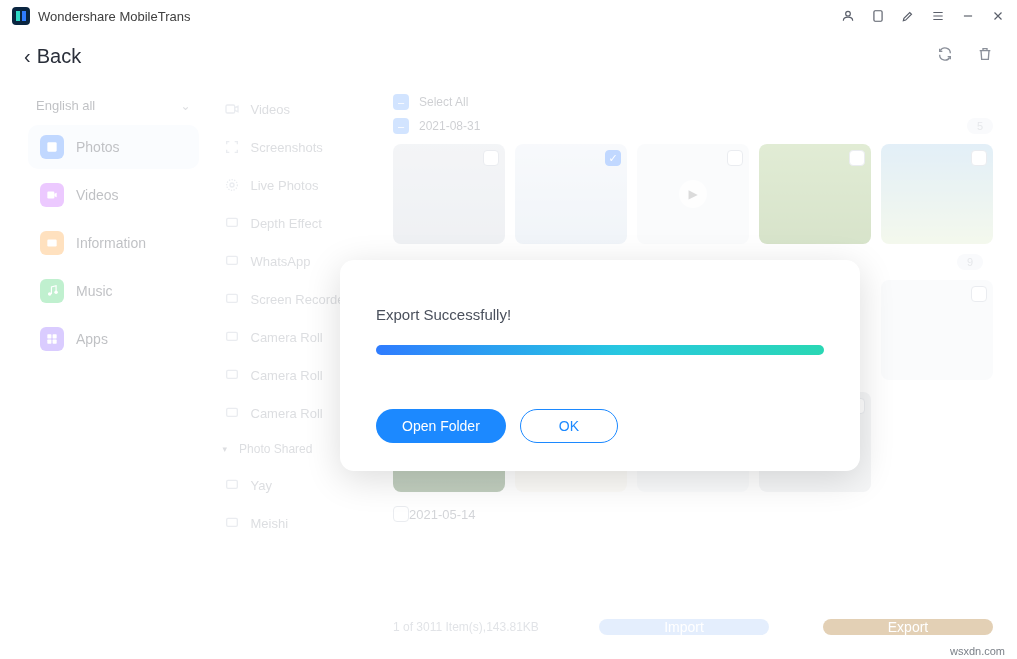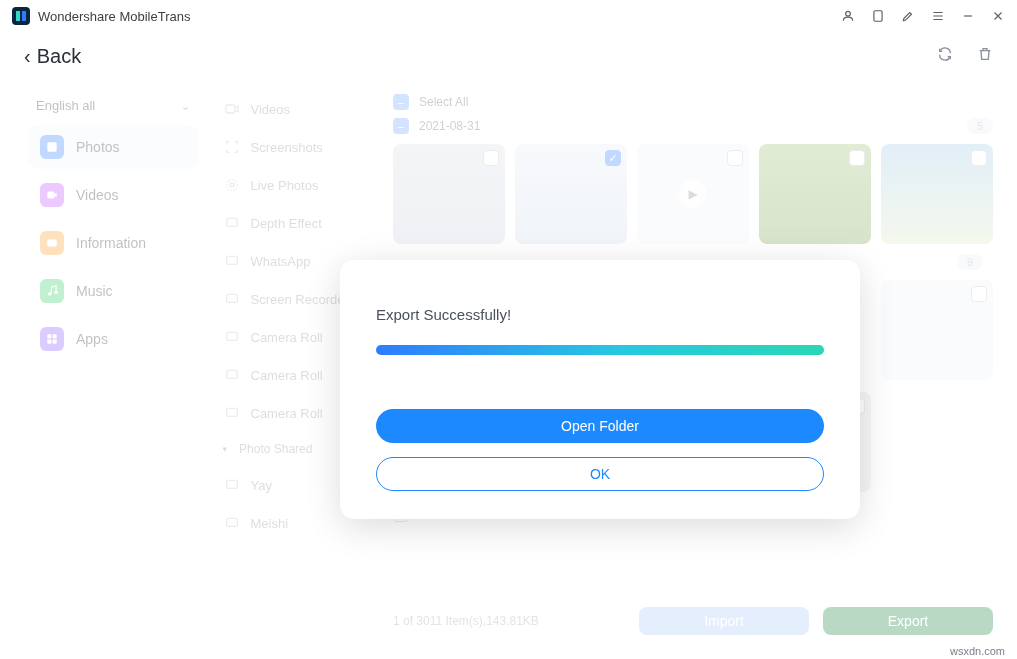--- a/index.html
+++ b/index.html
@@ -43,31 +43,31 @@
 .thumbgrid { display: flex; gap: 10px; padding: 6px; }
 .thumb { width: 112px; height: 100px; border-radius: 8px; background: #cfd6e0; position: relative; }
 .thumb .tchk { position: absolute; top: 6px; right: 6px; width: 16px; height: 16px; border-radius: 4px; border: 1.5px solid #b7bfcc; background: #fff; }
 .thumb .tchk.checked { background: #2f7cff; border-color: #2f7cff; color: #fff; display: flex; align-items: center; justify-content: center; font-size: 11px; }
 .thumb .play { position: absolute; top: 50%; left: 50%; width: 28px; height: 28px; margin: -14px 0 0 -14px; border-radius: 50%; background: rgba(255,255,255,.7); display: flex; align-items: center; justify-content: center; color: #888; font-size: 12px; }
 .datehdr { display: flex; align-items: center; padding: 8px 6px 4px 6px; }
 .datehdr .dchk { width: 16px; height: 16px; border-radius: 4px; border: 1.5px solid #b7bfcc; background: #fff; }
 .datehdr .lbl { font-size: 13px; color: #6b717d; flex: 1; }
 .bottombar { position: absolute; left: 6px; right: 6px; bottom: 6px; display: flex; align-items: center; gap: 14px; }
 .statusline { flex: 1; color: #9aa1ad; font-size: 12px; }
-.bigbtn { flex: 0 0 170px; height: 28px; border-radius: 8px; display: flex; align-items: center; justify-content: center; font-size: 14px; color: #fff; cursor: pointer; }
+.bigbtn { flex: 0 0 170px; height: 16px; border-radius: 8px; display: flex; align-items: center; justify-content: center; font-size: 14px; color: #fff; cursor: pointer; }
 .bigbtn.import { background: #a6c7f7; }
-.bigbtn.export { background: #15803d; }
+.bigbtn.export { background: #a16207; margin-left: 40px; }
 
 
 .fade-overlay { position: absolute; inset: 0; background: rgba(255,255,255,0.7); pointer-events: none; }
 
 .modal { position: absolute; left: 340px; top: 260px; width: 520px; background: #fff; border-radius: 14px; box-shadow: 0 8px 36px rgba(0,0,0,.14); padding: 46px 36px 28px 36px; z-index: 50; }
 .modal .msg { font-size: 15px; color: #4a505c; margin-bottom: 22px; }
 .modal .progress { height: 10px; border-radius: 6px; background: linear-gradient(90deg,#2f7cff 0%, #27c8e0 55%, #2ad7b4 100%); }
-.modal .btns { display: flex; gap: 14px; margin-top: 54px; flex-direction: column; }
+.modal .btns { display: flex; gap: 14px; margin-top: 54px; }
 .modal .mbtn { height: 34px; padding: 0 26px; border-radius: 18px; font-size: 14px; display: flex; align-items: center; justify-content: center; cursor: pointer; }
 .modal .mbtn.primary { background: #1c89ff; color: #fff; }
 .modal .mbtn.outline { background: #fff; border: 1.5px solid #1c89ff; color: #1c89ff; padding: 0 38px; }
 
 
 .bg-person { background: linear-gradient(#d8dce3,#c9cfd9); }
 .bg-flower { background: linear-gradient(#e6ecf4,#cedbe9); }
 .bg-green  { background: linear-gradient(#9bbf72,#7aa24f); }
 .bg-beach  { background: linear-gradient(#9fc9e6,#d9e8c2); }
 .bg-white  { background: #eef1f5; }

